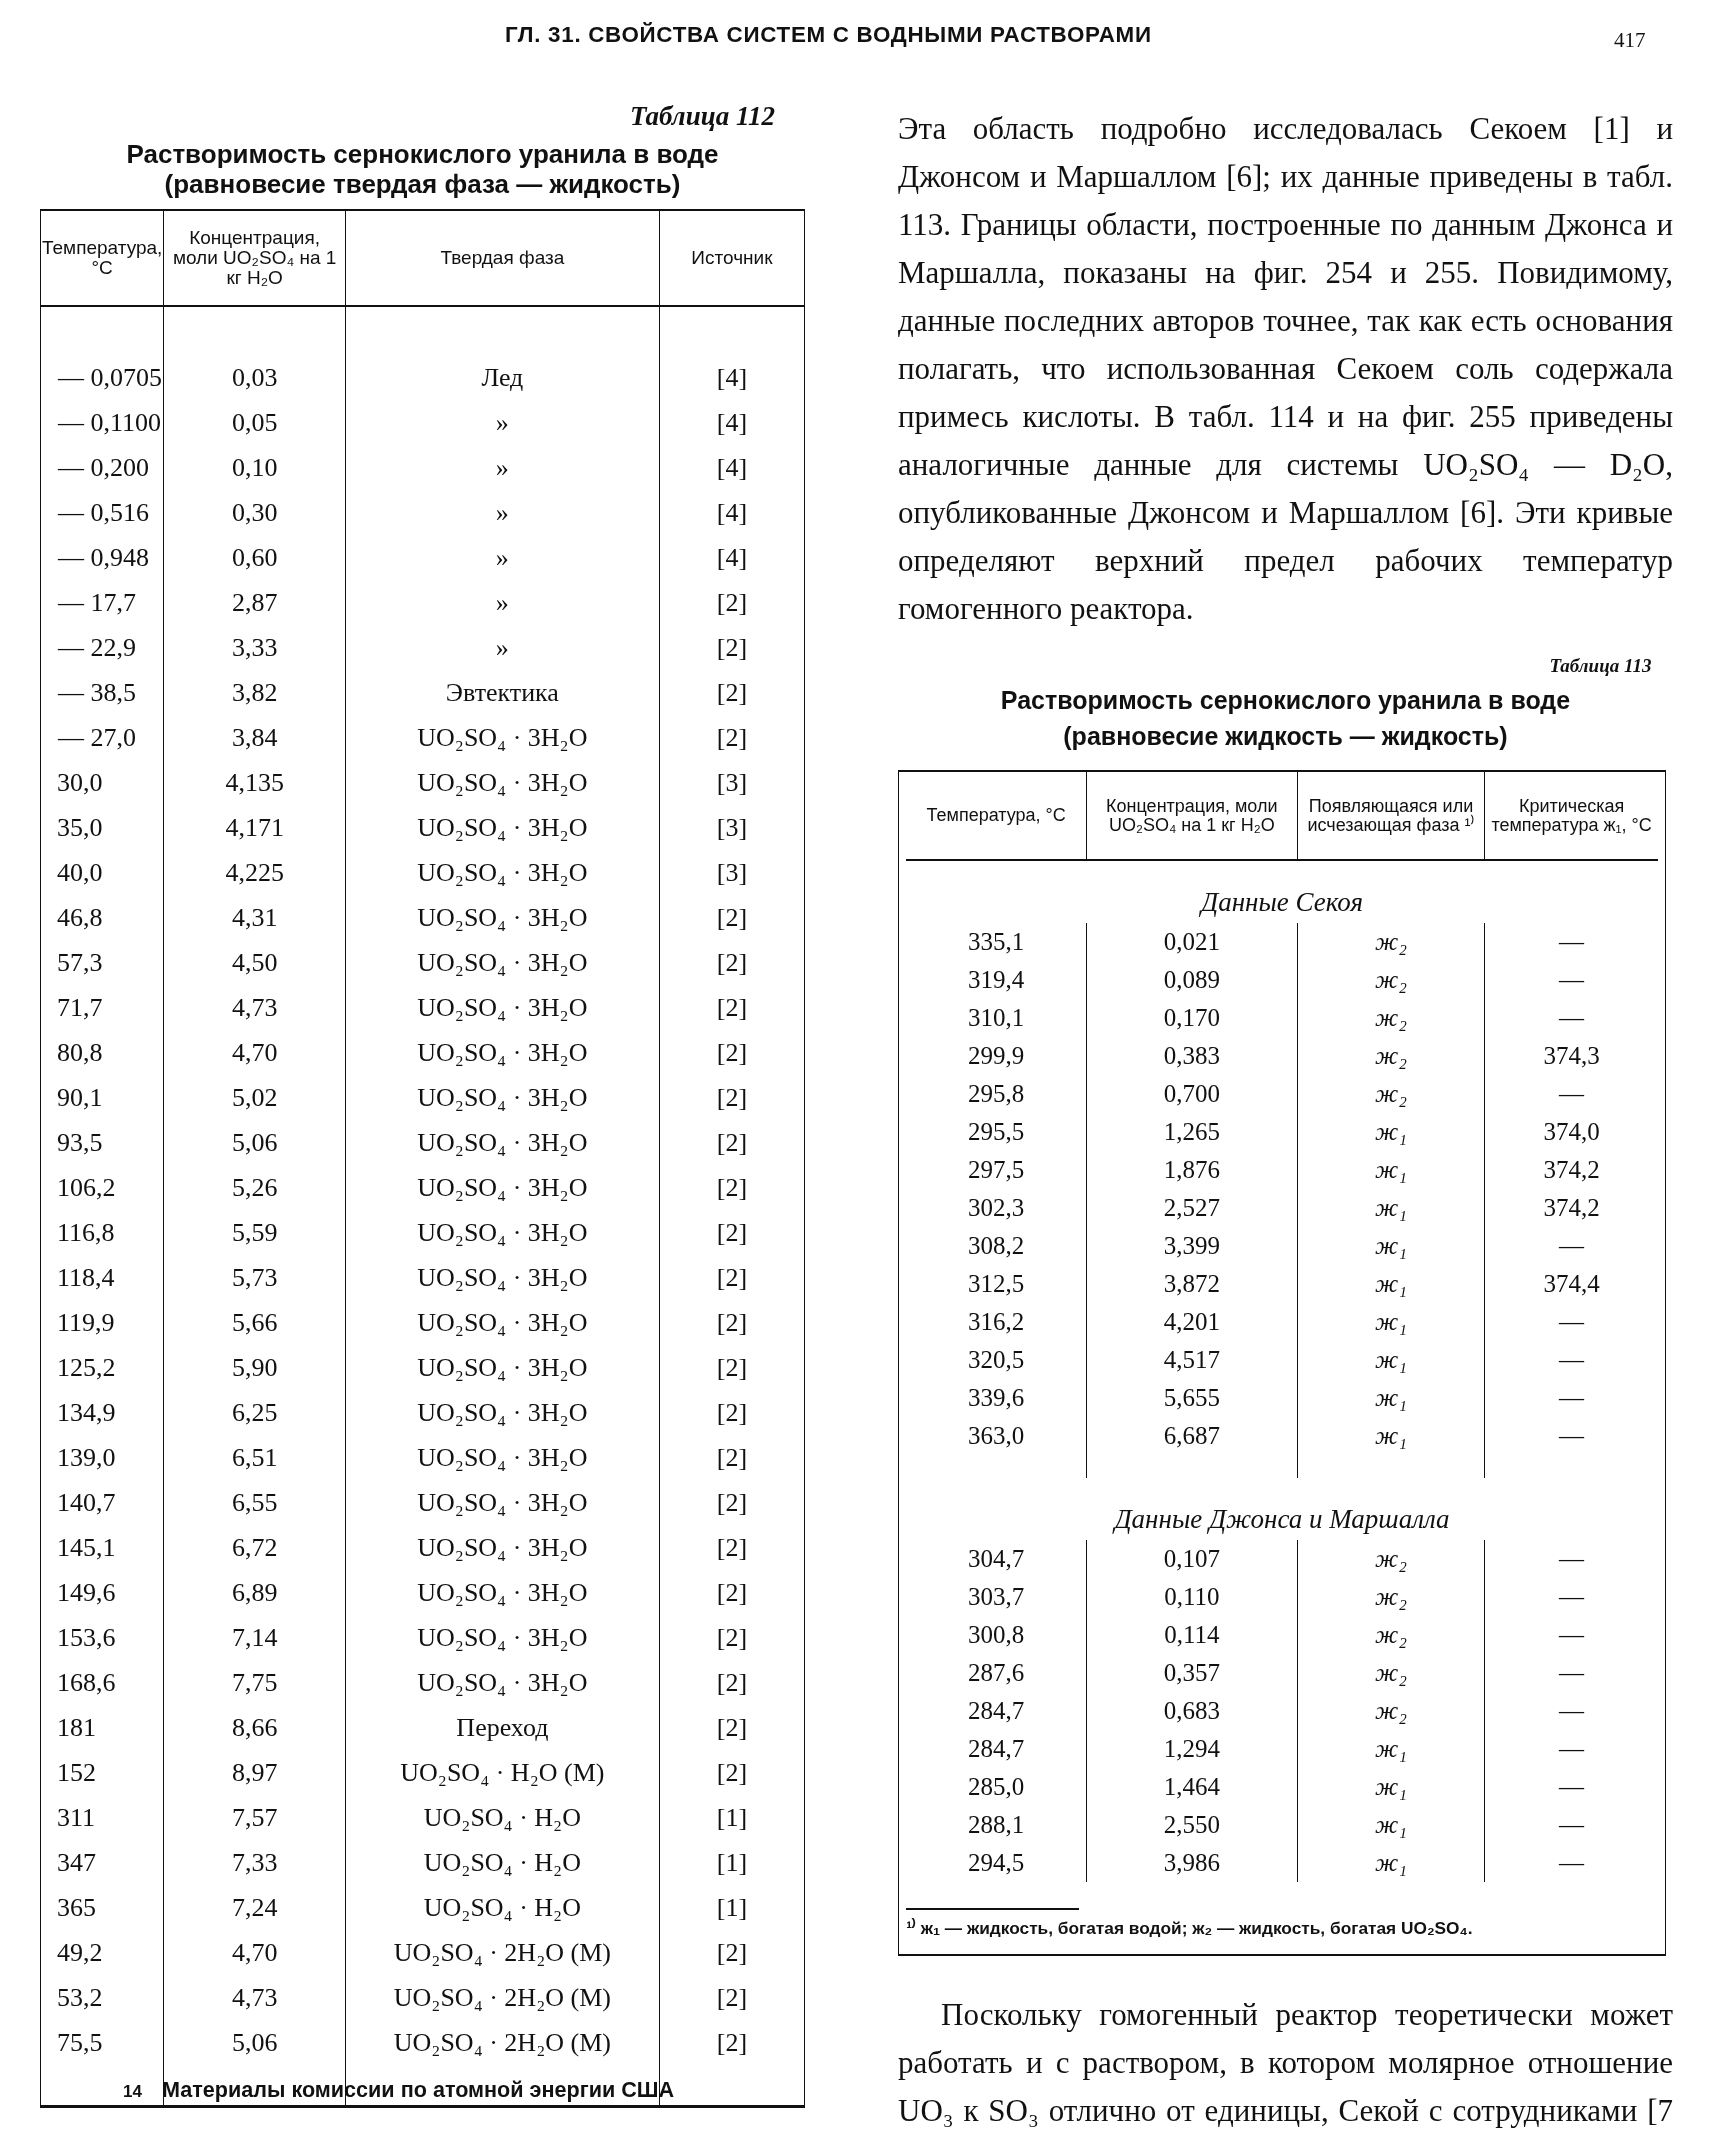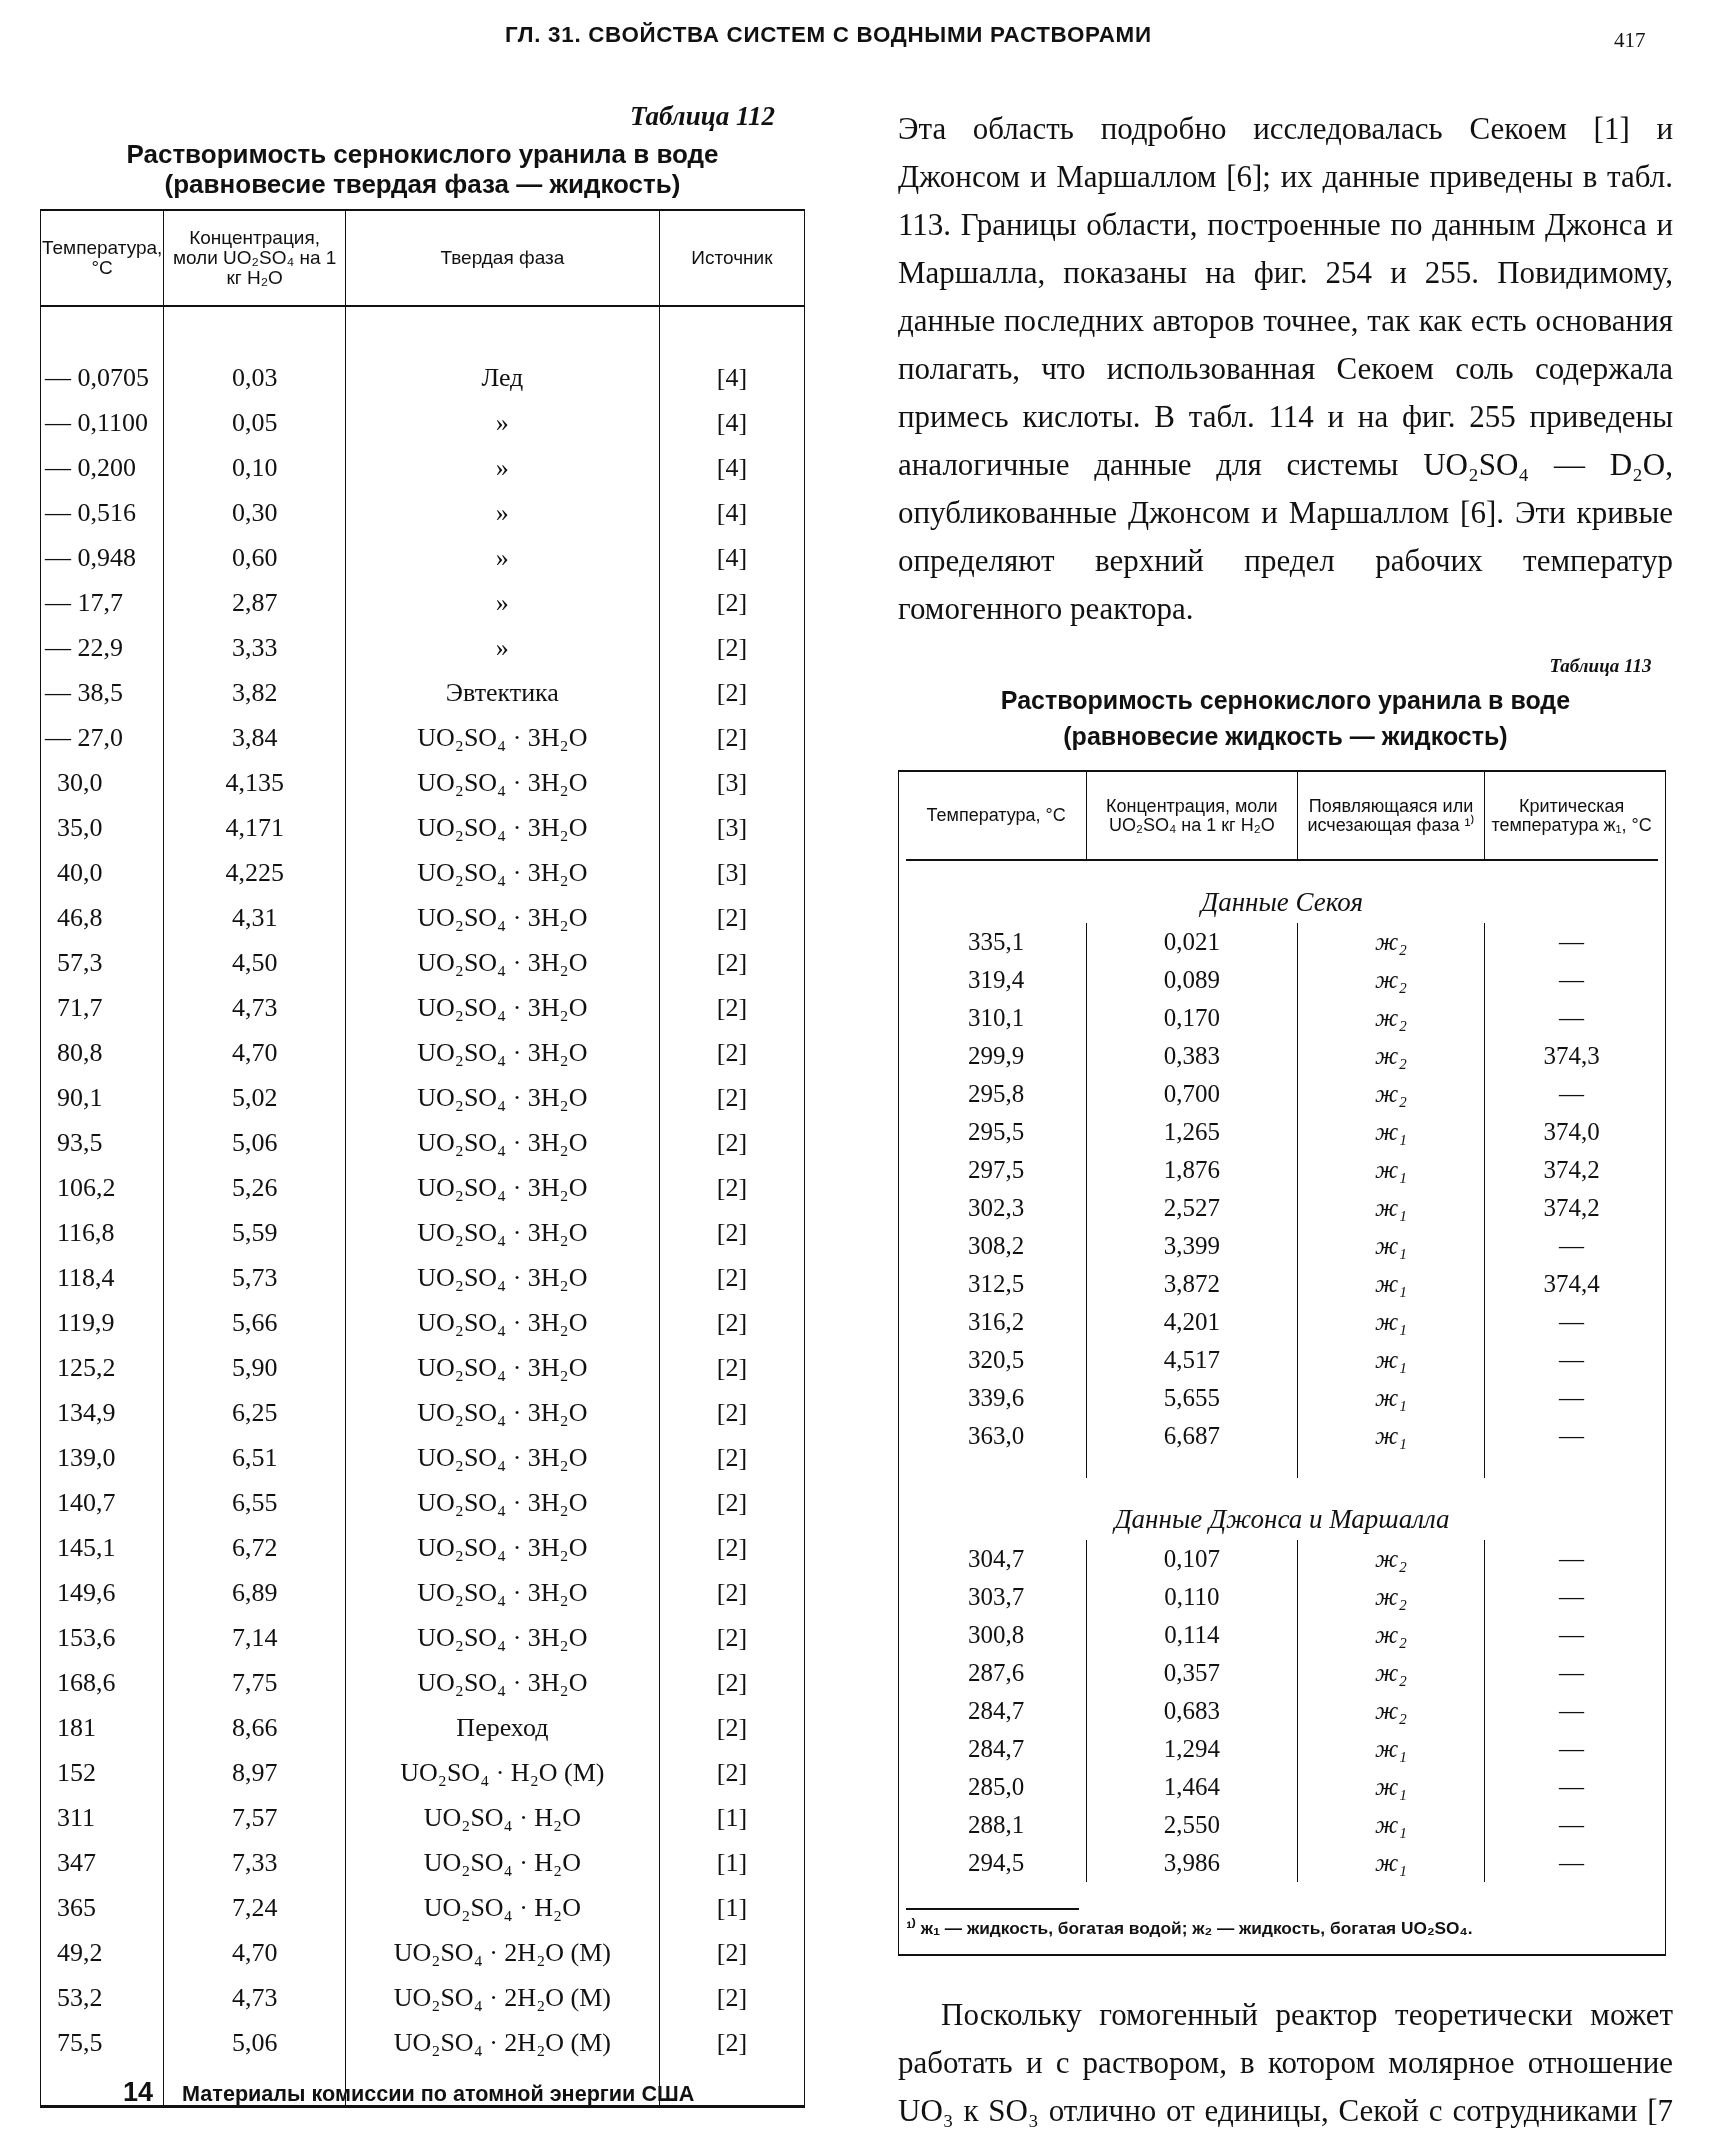--- a/index.html
+++ b/index.html
@@ -10,27 +10,27 @@
   .page-number { position:absolute; top:28px; left:1614px; font-size:21px; font-family:"Liberation Serif",serif; }
 
   
   .left-col { position:absolute; left:40px; top:101px; width:765px; }
   .tbl-num { text-align:right; font-style:italic; font-size:27px; padding-right:30px; font-family:"Liberation Serif",serif; font-weight:bold; }
   .tbl-title { text-align:center; font-family:"Liberation Sans",sans-serif; font-weight:bold; font-size:26px; line-height:30px; margin-top:7.2px; }
   table.t112 { border-collapse:collapse; width:765px; margin-top:10px; border:1.4px solid #111; border-top:2.9px solid #111; border-bottom:3.6px solid #111; }
   table.t112 th { font-family:"Liberation Sans",sans-serif; font-weight:normal; font-size:19px; line-height:20px; height:92px; border-bottom:2.9px solid #111; border-left:1.4px solid #111; }
   table.t112 th:first-child { border-left:none; }
   table.t112 td { font-size:26px; height:43px; border-left:1.4px solid #111; text-align:center; font-family:"Liberation Serif",serif; }
-  table.t112 td:first-child { border-left:none; text-align:left; padding-left:4px; }
+  table.t112 td:first-child { border-left:none; text-align:left; padding-left:17px; }
   table.t112 td.temp-pos { padding-left:16px; }
   table.t112 tr.spacer td { height:46px; }
   table.t112 tr.spacer-b td { height:38px; }
   .col1 { width:94px; } .col2 { width:180px; } .col3 { width:317px;margin-left:39px; } .col4 { width:144px; }
   .footer-note { position:absolute; left:123px; top:2077px; font-family:"Liberation Sans",sans-serif; font-weight:bold; font-size:21.6px; }
-  .footer-note .sig { font-size:27px; margin-right:23px; }
+  .footer-note .sig { font-size:17px; margin-right:14px; }
 
   
   .right-col { position:absolute; left:898px; top:105px; width:775px; }
   .para { font-size:31px; line-height:48px; text-align:justify; font-family:"Liberation Serif",serif; }
   .tbl-num-r { text-align:right; font-style:italic; font-weight:bold; font-size:19px; margin-top:21.6px; padding-right:21.6px; font-family:"Liberation Serif",serif; }
   .tbl-title-r { text-align:center; font-family:"Liberation Sans",sans-serif; font-weight:bold; font-size:25px; line-height:36px; margin-top:5.8px; }
   .t113-box { margin-top:16px; margin-left:0; width:768px; border:1.4px solid #111; border-top:2.9px solid #111; border-bottom:2.9px solid #111; padding:0 7.2px; box-sizing:border-box; }
   table.t113 { border-collapse:collapse; width:100%; }
   table.t113 th { font-family:"Liberation Sans",sans-serif; font-weight:normal; font-size:18px; line-height:19px; height:85px; border-bottom:2.9px solid #111; border-left:1.4px solid #111; }
   table.t113 th:first-child { border-left:none; }

